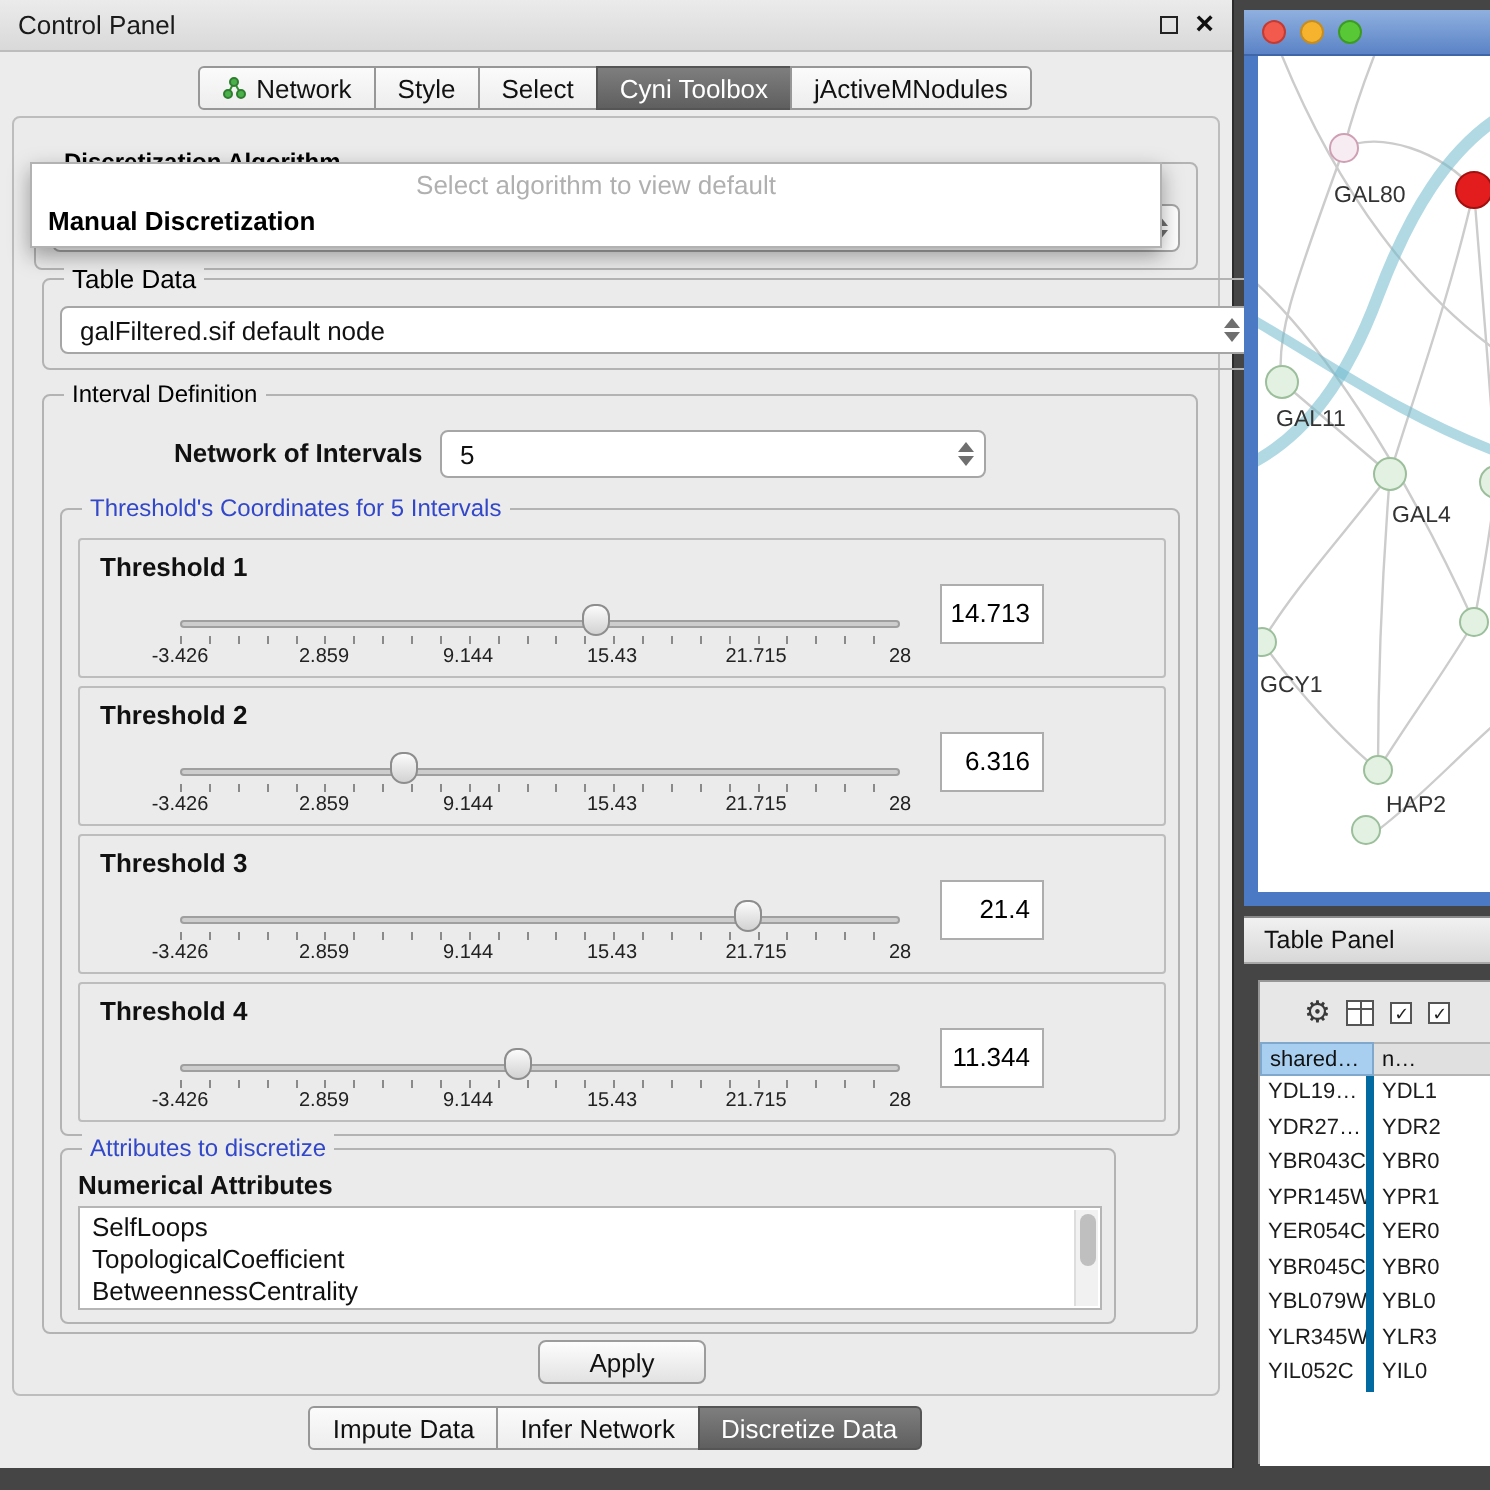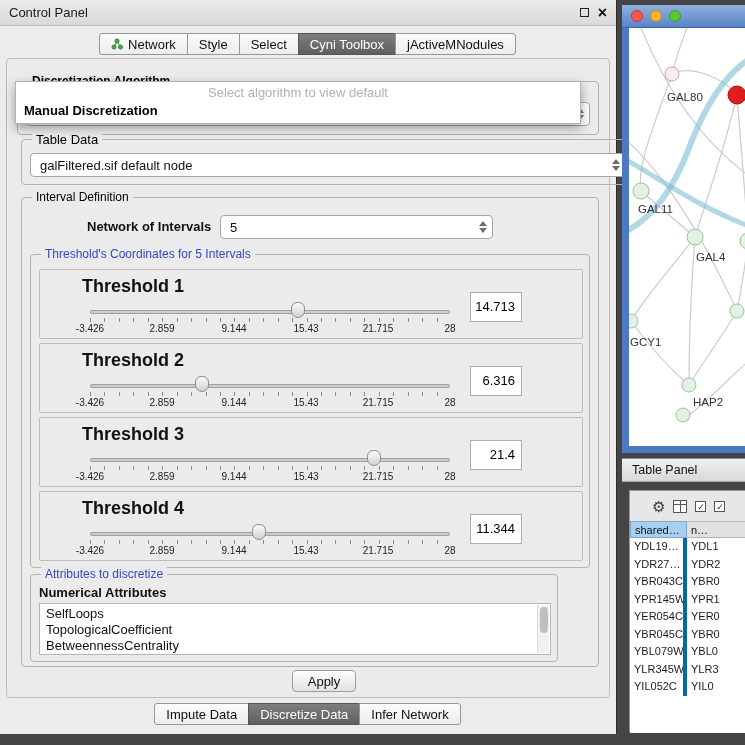--- a/index.html
+++ b/index.html
@@ -73,21 +73,21 @@
   #table-data-combo { left:8px; top:13px; right:8px; }
   #interval-group { left:14px; top:138px; width:578px; height:470px; }
   .intervals-label { position:absolute; left:65px; top:21px; font-weight:bold; font-size:13px; }
   #intervals-combo { left:198px; top:17px; width:273px; }
   #thresholds-group { left:8px; top:56px; width:560px; height:314px; }
   .threshold-panel {
     position:absolute; left:8px; width:544px; height:70px;
     background:#ebebeb; border:1px solid #bdbdbd; border-radius:2px;
   }
   .tp0{top:14px} .tp1{top:88px} .tp2{top:162px} .tp3{top:236px}
-  .th-label { position:absolute; left:10px; top:6px; font-weight:bold; font-size:18px;margin-left:32px; }
+  .th-label { position:absolute; left:10px; top:6px; font-weight:bold; font-size:13px; }
   .track {
     position:absolute; left:50px; top:40px; width:360px; height:4px;
     background:#cdcdcd; border:1px solid #9f9f9f; border-radius:2px;
   }
   .ticks {
     position:absolute; left:50px; top:48px; width:361px; height:4px;
     background:repeating-linear-gradient(90deg,#8a8a8a 0 1px,transparent 1px 14.44px);
   }
   .scale-labels { position:absolute; left:0; top:53px; width:100%; height:12px; }
   .scale-label { position:absolute; transform:translateX(-50%); font-size:10px; color:#222; white-space:nowrap; }
@@ -109,23 +109,23 @@
     font-size:13px; line-height:16px; padding:2px 14px 0 6px;
   }
   .attr-item { white-space:nowrap; }
   .attr-scrollbar {
     position:absolute; right:1px; top:1px; bottom:1px; width:12px;
     background:#f1f1f1; border-left:1px solid #ddd;
   }
   .attr-scroll-thumb { position:absolute; left:2px; top:2px; width:8px; height:26px; background:#bfbfbf; border-radius:4px; }
   
   #apply-button {
-    position:absolute; left:269px; top:670px; width:64px; height:22px;
+    position:absolute; left:269px; top:670px; width:84px; height:22px;
     background:linear-gradient(#fdfdfd,#e2e2e2); border:1px solid #9c9c9c; border-radius:4px;
-    display:flex; align-items:center; justify-content:center; font-size:13px;margin-left:23px;
+    display:flex; align-items:center; justify-content:center; font-size:13px;
   }
   .bottom-tabs { position:absolute; top:703px; left:0; width:100%; display:flex; justify-content:center; }
   
   #network-window {
     position:absolute; left:622px; top:5px; width:128px; height:448px;
     background:#4b79c4;
   }
   .net-titlebar {
     height:23px; background:linear-gradient(#8fb0df,#5b83c6);
     display:flex; align-items:center; gap:7px; padding-left:9px;
@@ -331,25 +331,25 @@
       </div>
     </div>
   </div>
 
   <div id="apply-button">Apply</div>
 
   <div class="bottom-tabs">
     <div class="tab">
       <span>Impute Data</span>
     </div>
+    <div class="tab">
+      <span>Infer Network</span>
+    </div>
     <div class="tab selected">
       <span>Discretize Data</span>
-    </div>
-    <div class="tab">
-      <span>Infer Network</span>
     </div>
   </div>
 </div>
 
 <div id="network-window">
   <div class="net-titlebar">
     <span class="light red"></span>
     <span class="light yellow"></span>
     <span class="light green"></span>
   </div>

